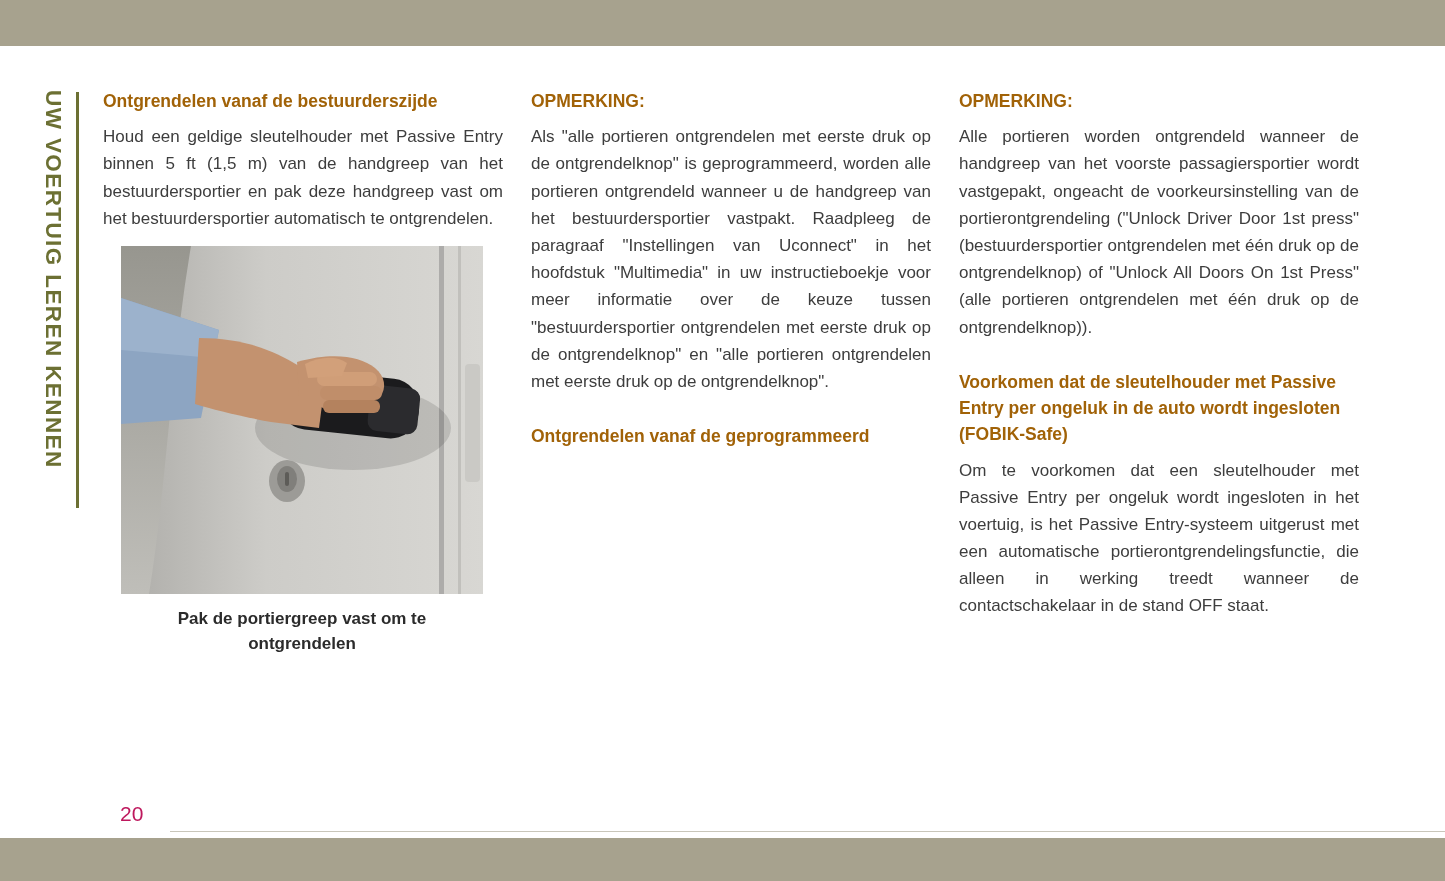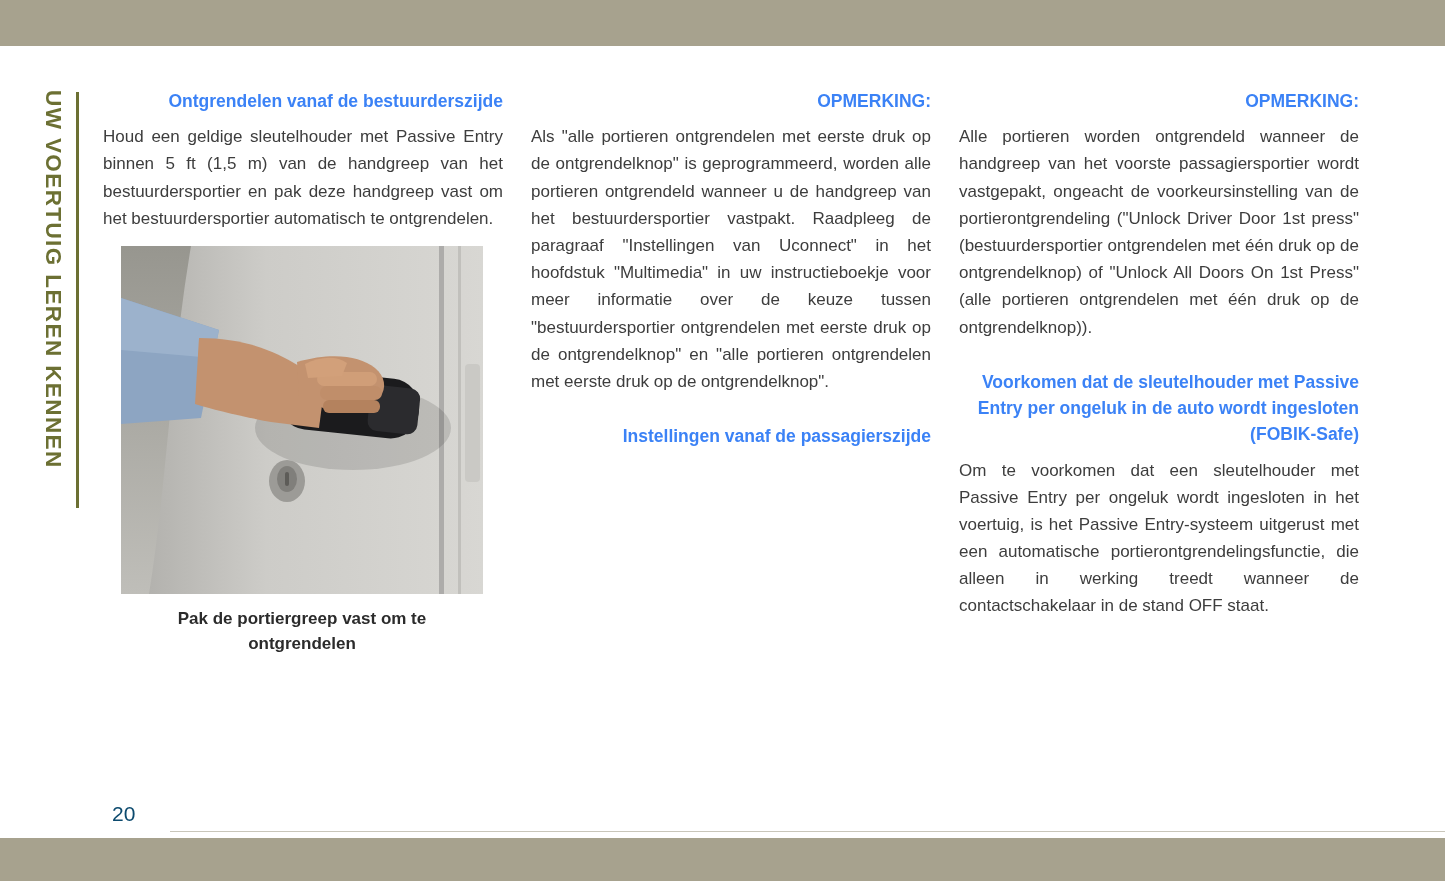--- a/index.html
+++ b/index.html
@@ -50,46 +50,46 @@
     hyphens: auto;
     -webkit-hyphens: auto;
   }
   .col1 { left: 103px; }
   .col2 { left: 531px; }
   .col3 { left: 959px; }
 
   .col h2 {
     font-size: 17.5px;
     font-weight: 700;
-    color: #3b82f6;
+    color: #a16207;
     line-height: 1.5;
     margin: 0 0 9px 0;
-    text-align: right;
+    text-align: left;
   }
   .col h2.sub { margin-top: 28px; }
   .col p { margin: 1px 0 14px 0; text-align: justify; }
 
   figure { margin: 8px 0 0 18px; width: 362px; }
   figure svg { display: block; width: 362px; height: 348px; }
   figcaption {
     font-weight: 700;
     color: #2b2b2b;
     text-align: center;
     width: 300px;
     margin: 13px auto 5px;
     line-height: 1.45;
     font-size: 17px;
   }
 
   .page-number {
     position: absolute;
-    left: 112px;
+    left: 120px;
     top: 802px;
     font-size: 21px;
-    color: #0c4a6e;
+    color: #be185d;
   }
   .footer-rule {
     position: absolute;
     left: 170px;
     right: 0;
     top: 831px;
     height: 1px;
     background: #c9c6ba;
   }
 </style>
@@ -143,21 +143,21 @@
         <rect x="202" y="154" width="57" height="13" rx="6" fill="#b4825e"></rect>
         <path d="M184 118 C200 110 216 110 226 117 L221 130 L187 132 Z" fill="#d2a07a"></path>
       </svg>
       <figcaption>Pak de portiergreep vast om te ontgrendelen</figcaption>
     </figure>
   </section>
 
   <section class="col col2">
     <h2>OPMERKING:</h2>
     <p>Als "alle portieren ontgrendelen met eerste druk op de ontgrendelknop" is geprogrammeerd, worden alle portieren ontgrendeld wanneer u de handgreep van het bestuurdersportier vastpakt. Raadpleeg de paragraaf "Instellingen van Uconnect" in het hoofdstuk "Multimedia" in uw instructieboekje voor meer informatie over de keuze tussen "bestuurdersportier ontgrendelen met eerste druk op de ontgrendelknop" en "alle portieren ontgrendelen met eerste druk op de ontgrendelknop".</p>
-    <h2 class="sub">Instellingen vanaf de passagierszijde</h2>
+    <h2 class="sub">Ontgrendelen vanaf de geprogrammeerd</h2>
   </section>
 
   <section class="col col3">
     <h2>OPMERKING:</h2>
     <p>Alle portieren worden ontgrendeld wanneer de handgreep van het voorste passagiersportier wordt vastgepakt, ongeacht de voorkeursinstelling van de portierontgrendeling ("Unlock Driver Door 1st press" (bestuurdersportier ontgrendelen met één druk op de ontgrendelknop) of "Unlock All Doors On 1st Press" (alle portieren ontgrendelen met één druk op de ontgrendelknop)).</p>
     <h2 class="sub">Voorkomen dat de sleutelhouder met Passive Entry per ongeluk in de auto wordt ingesloten (FOBIK-Safe)</h2>
     <p>Om te voorkomen dat een sleutelhouder met Passive Entry per ongeluk wordt ingesloten in het voertuig, is het Passive Entry-systeem uitgerust met een automatische portierontgrendelingsfunctie, die alleen in werking treedt wanneer de contactschakelaar in de stand OFF staat.</p>
   </section>
 
   <div class="page-number">20</div>

